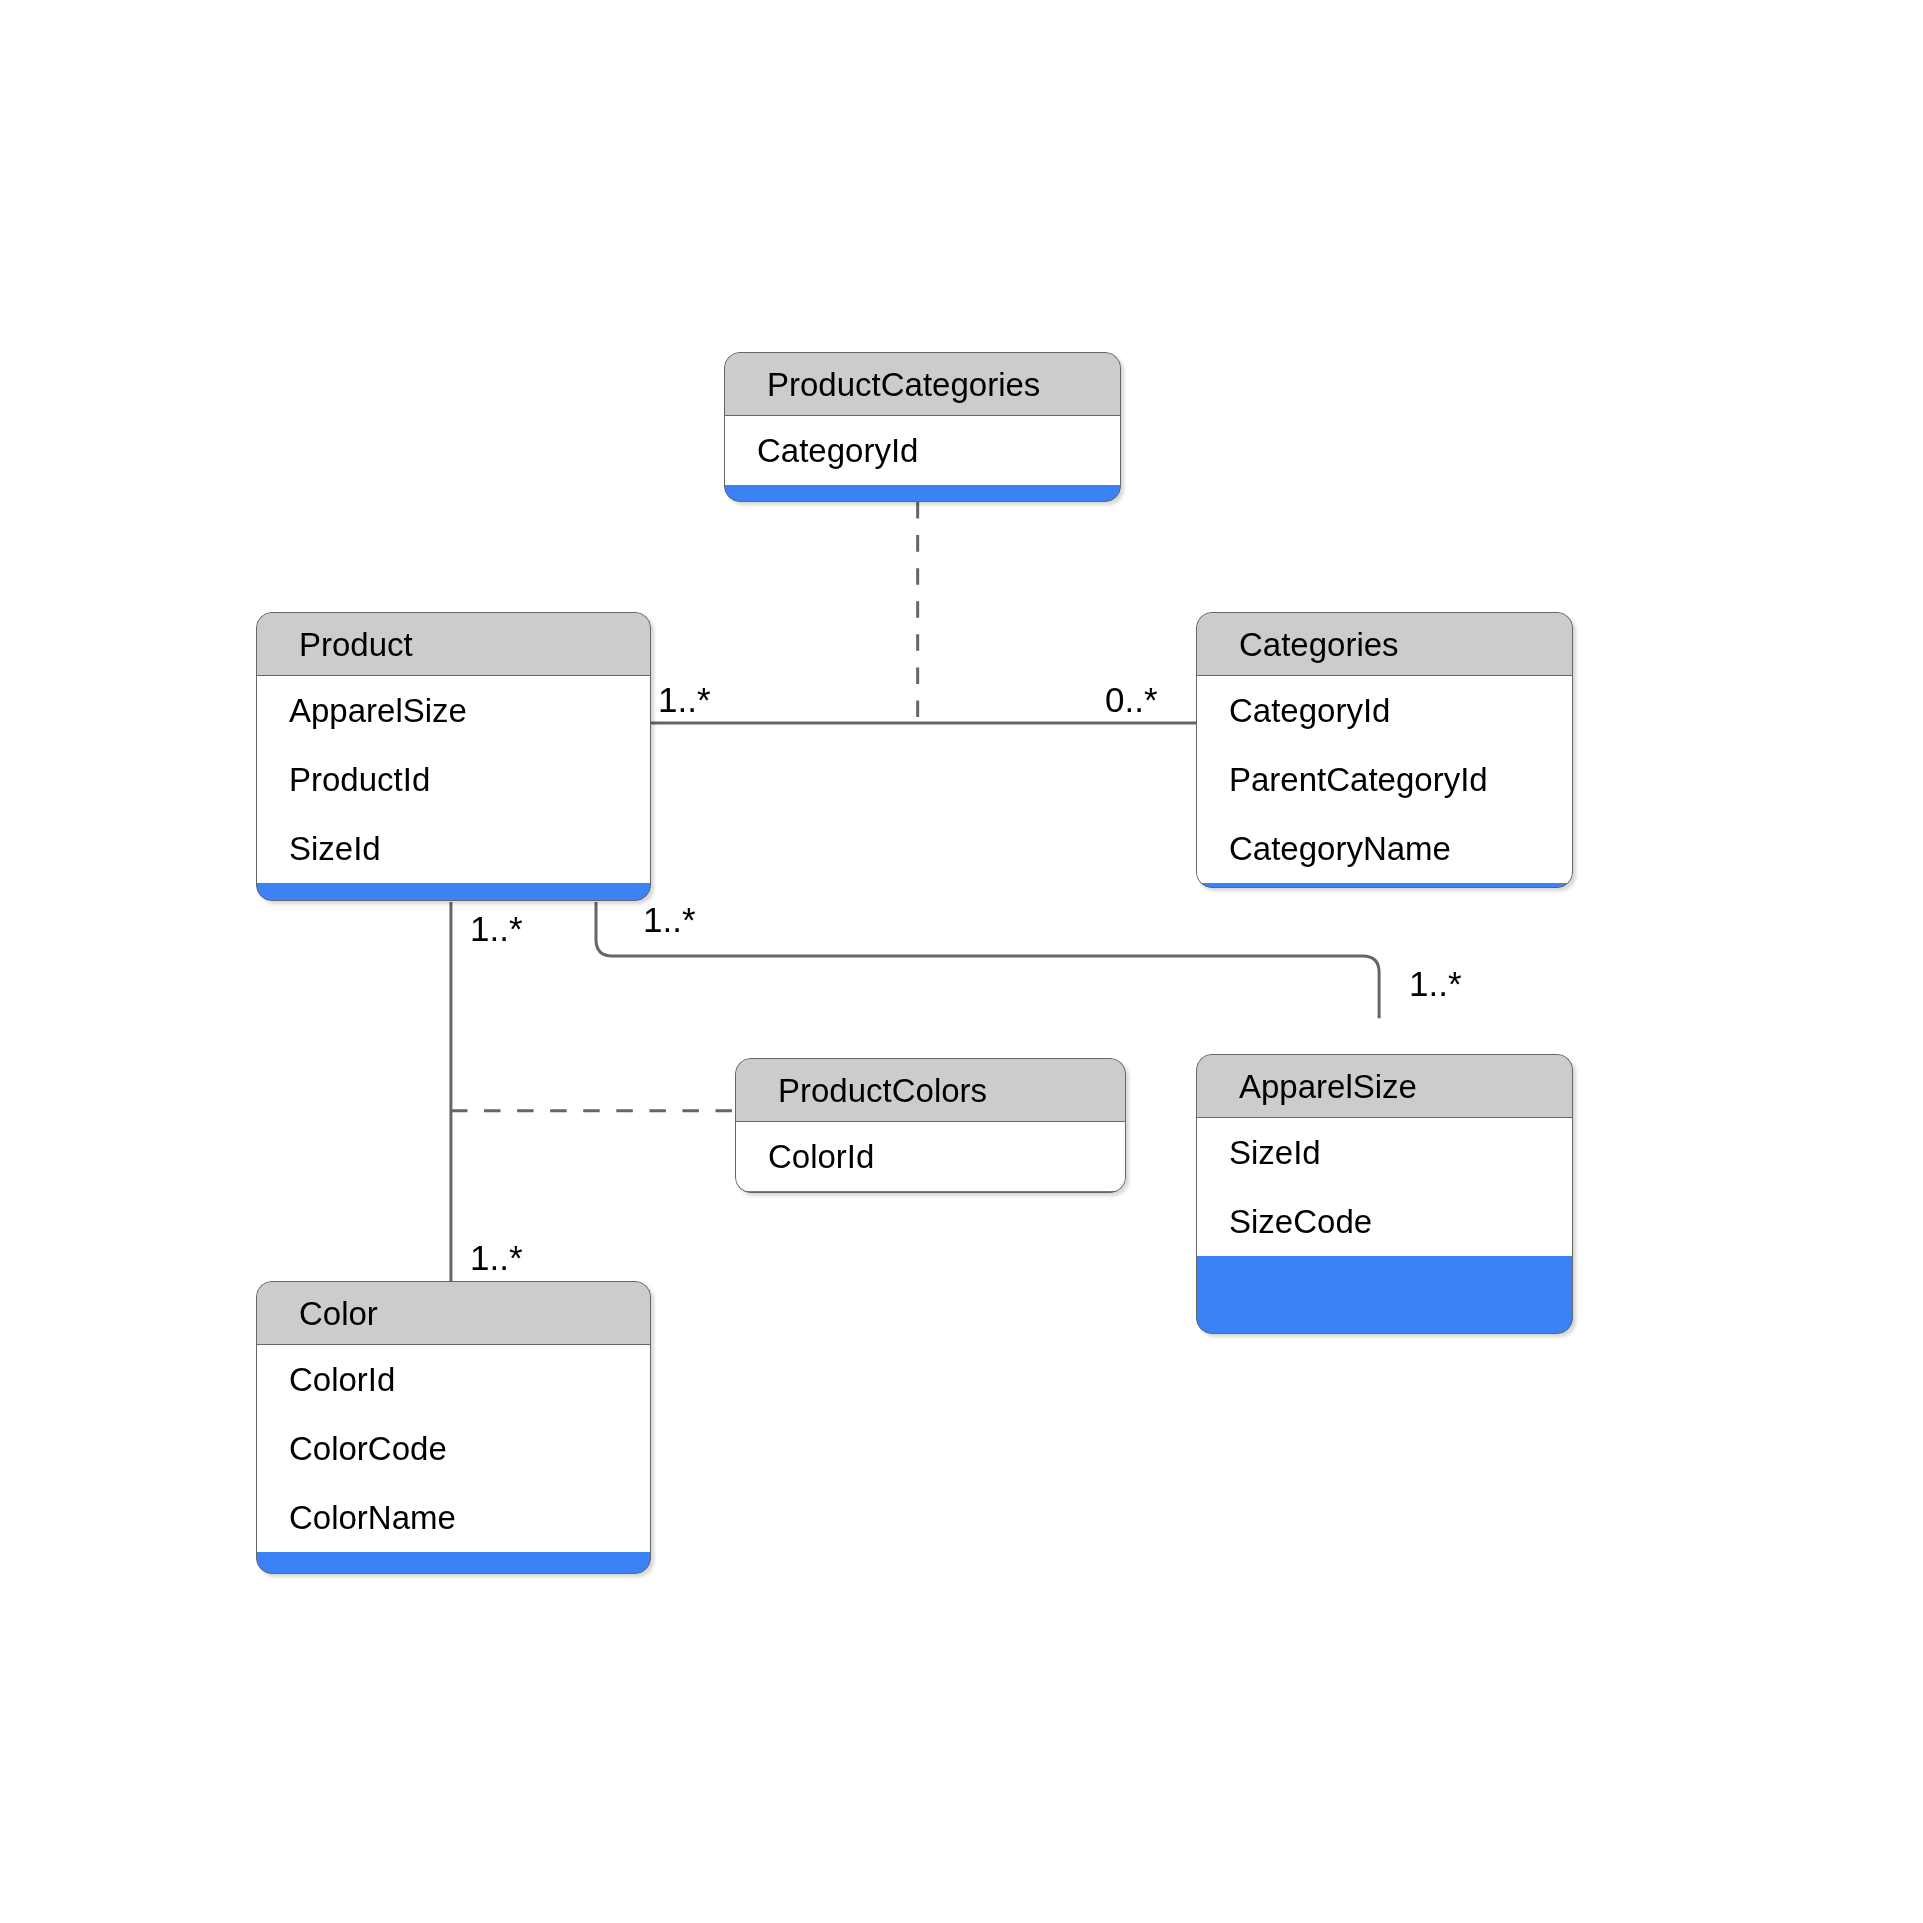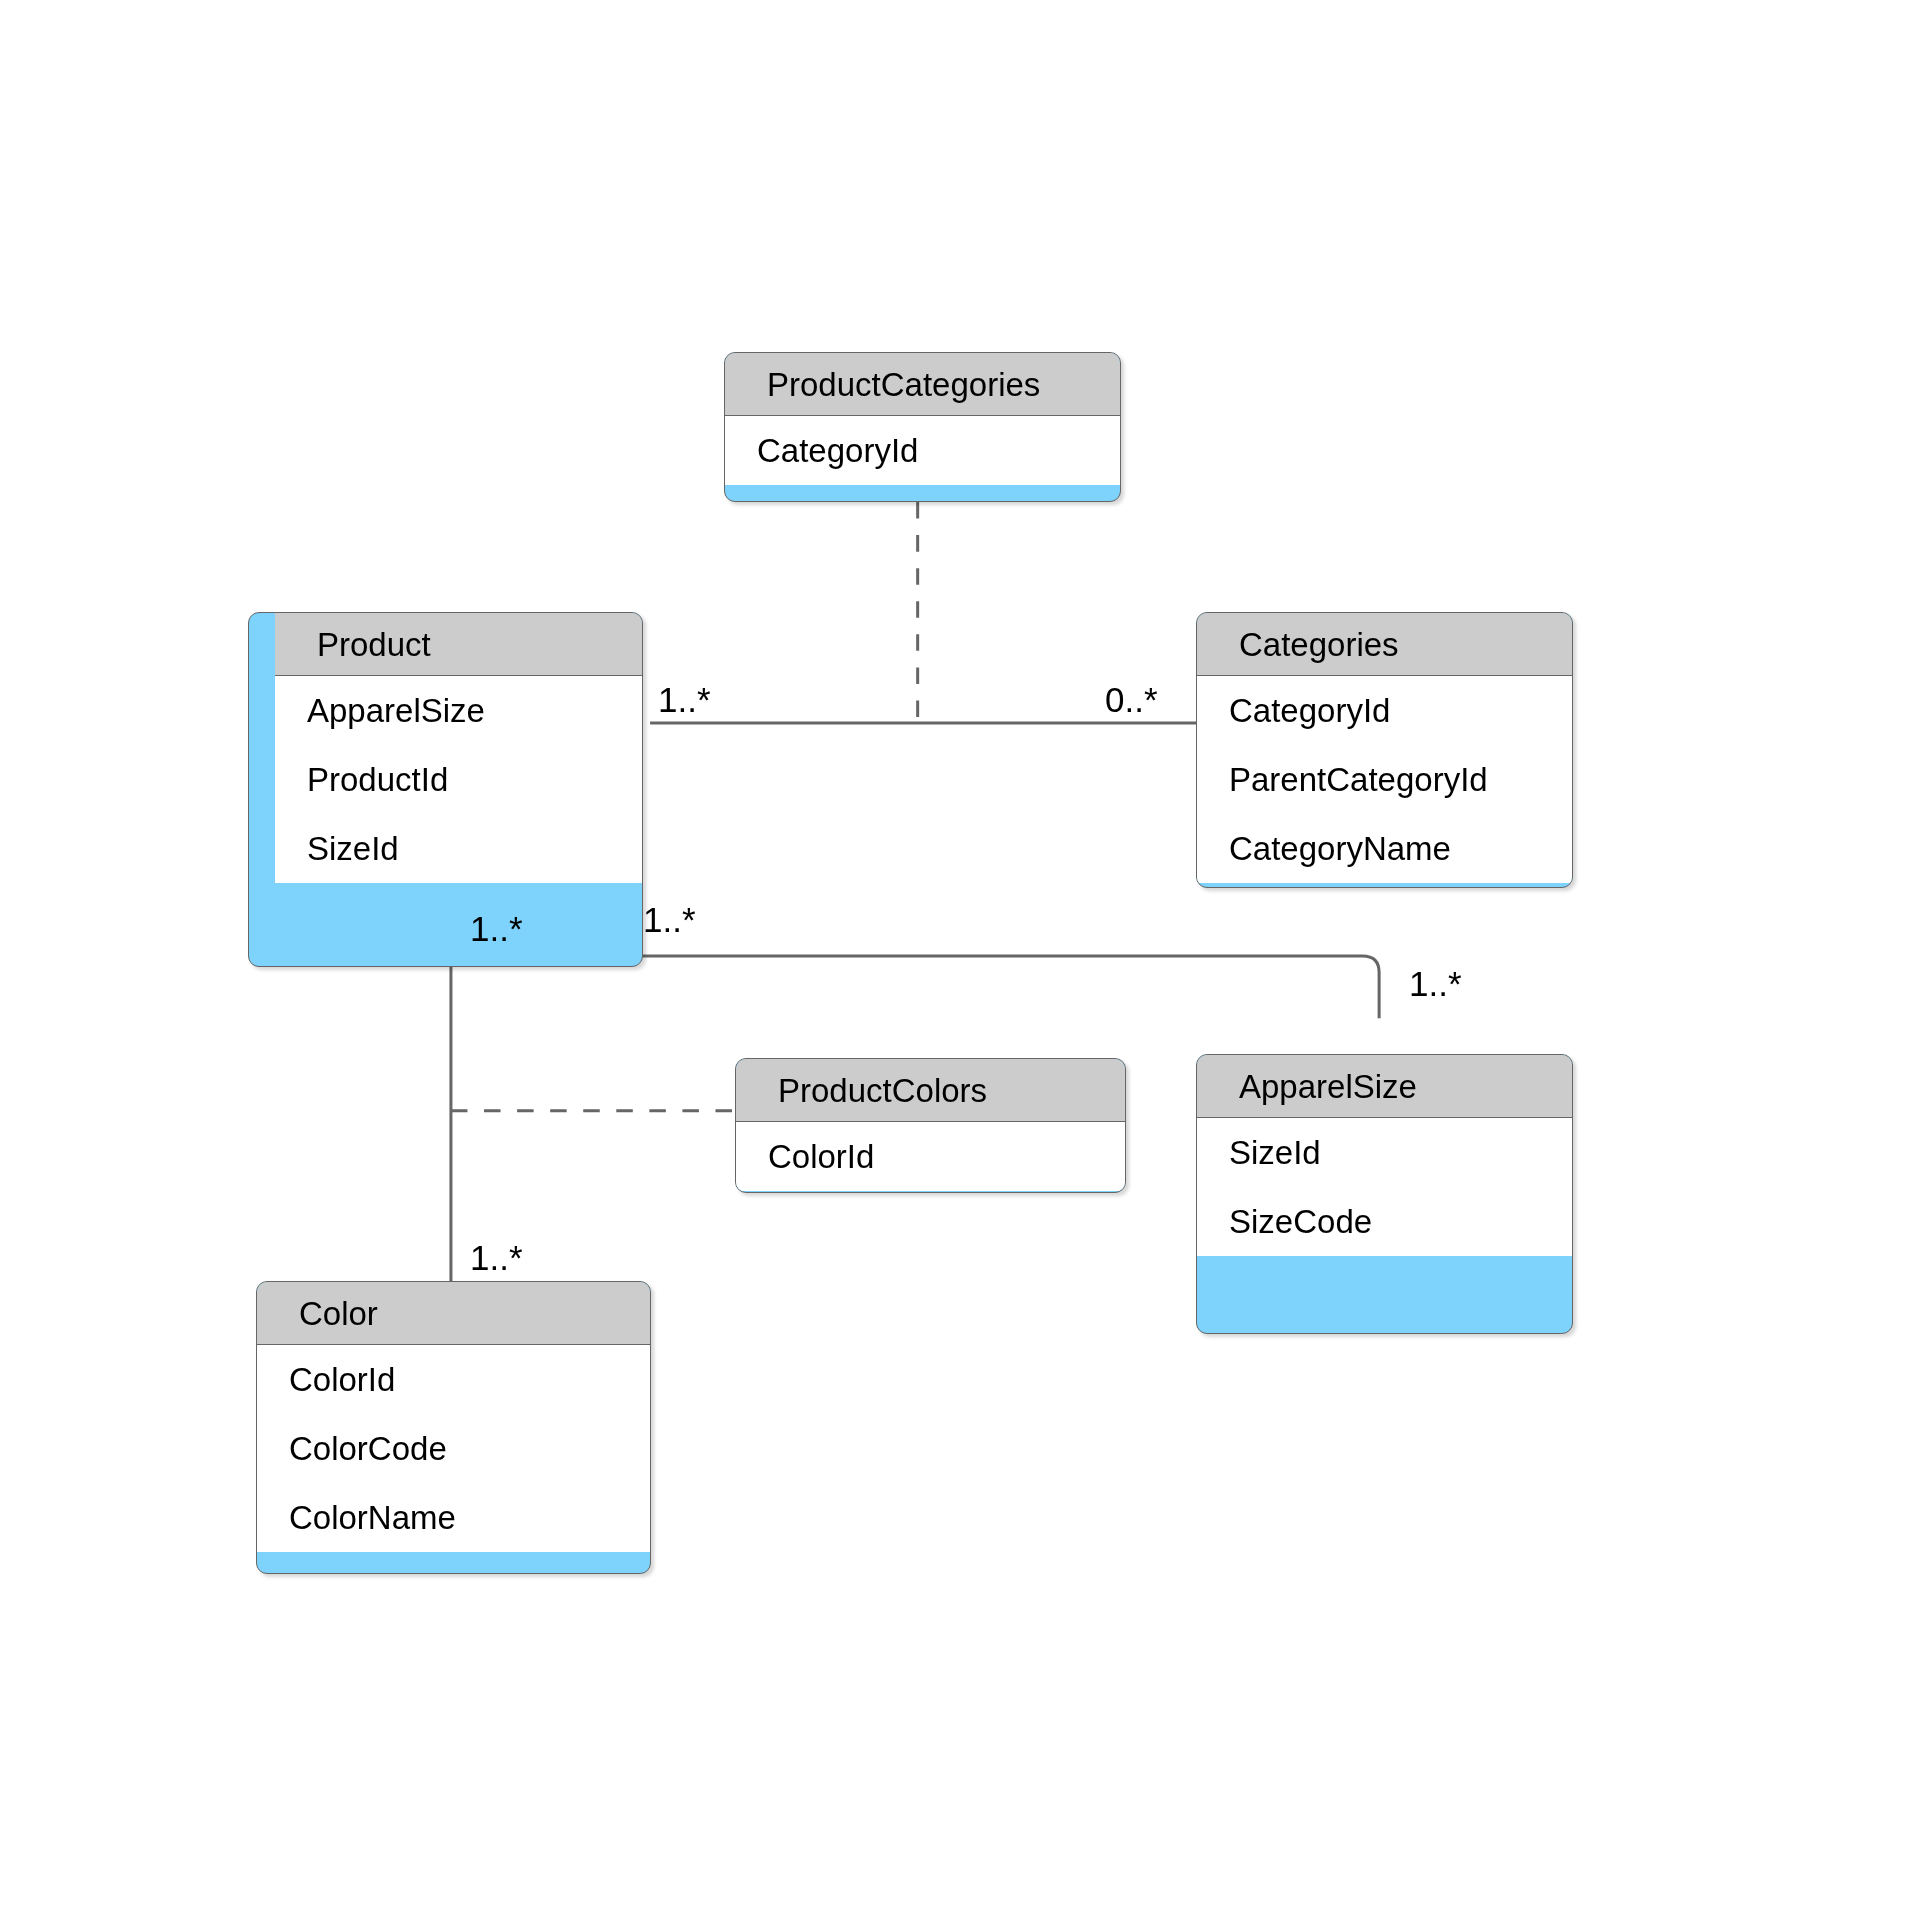--- a/index.html
+++ b/index.html
@@ -25,23 +25,23 @@
     position: absolute;
     left: 0;
     top: 0;
     width: 1924px;
     height: 1924px;
     pointer-events: none;
   }
   .entity {
     position: absolute;
     box-sizing: border-box;
-    background: #7dd3fc;
+    background: #3b82f6;
     border: 1.5px solid #666666;
-    border-radius: 11px;
+    border-radius: 16px;
     box-shadow: 3px 3px 3.8px rgba(0,0,0,0.16);
     overflow: hidden;
   }
   .entity-header {
     box-sizing: border-box;
     background: #cccccc;
     border-bottom: 1.5px solid #666666;
     font-size: 33px;
     color: #000000;
     line-height: 1;
@@ -92,21 +92,21 @@
     <path d="M 793 1200 L 793 1250 Q 793 1272 815 1272 L 1813 1272 Q 1835 1272 1835 1294 L 1835 1355" fill="none" stroke="#666666" stroke-width="4"></path>
   </svg>
 
   <div class="entity" style="left:724px; top:352px; width:397px; height:150px;">
     <div class="entity-header">ProductCategories</div>
     <div class="entity-body">
       <div class="attr">CategoryId</div>
     </div>
   </div>
 
-  <div class="entity" style="left:248px; top:612px; width:395px; height:355px;padding-left:26px;">
+  <div class="entity" style="left:256px; top:612px; width:395px; height:289px;">
     <div class="entity-header">Product</div>
     <div class="entity-body">
       <div class="attr">ApparelSize</div>
       <div class="attr">ProductId</div>
       <div class="attr">SizeId</div>
     </div>
   </div>
 
   <div class="entity" style="left:1196px; top:612px; width:377px; height:276px;">
     <div class="entity-header">Categories</div>

